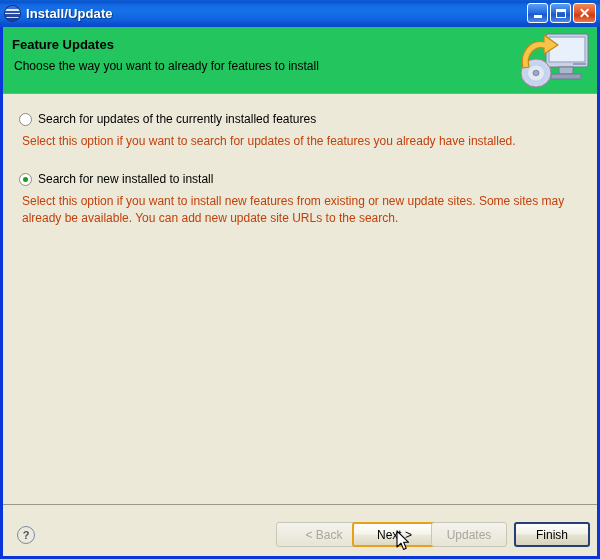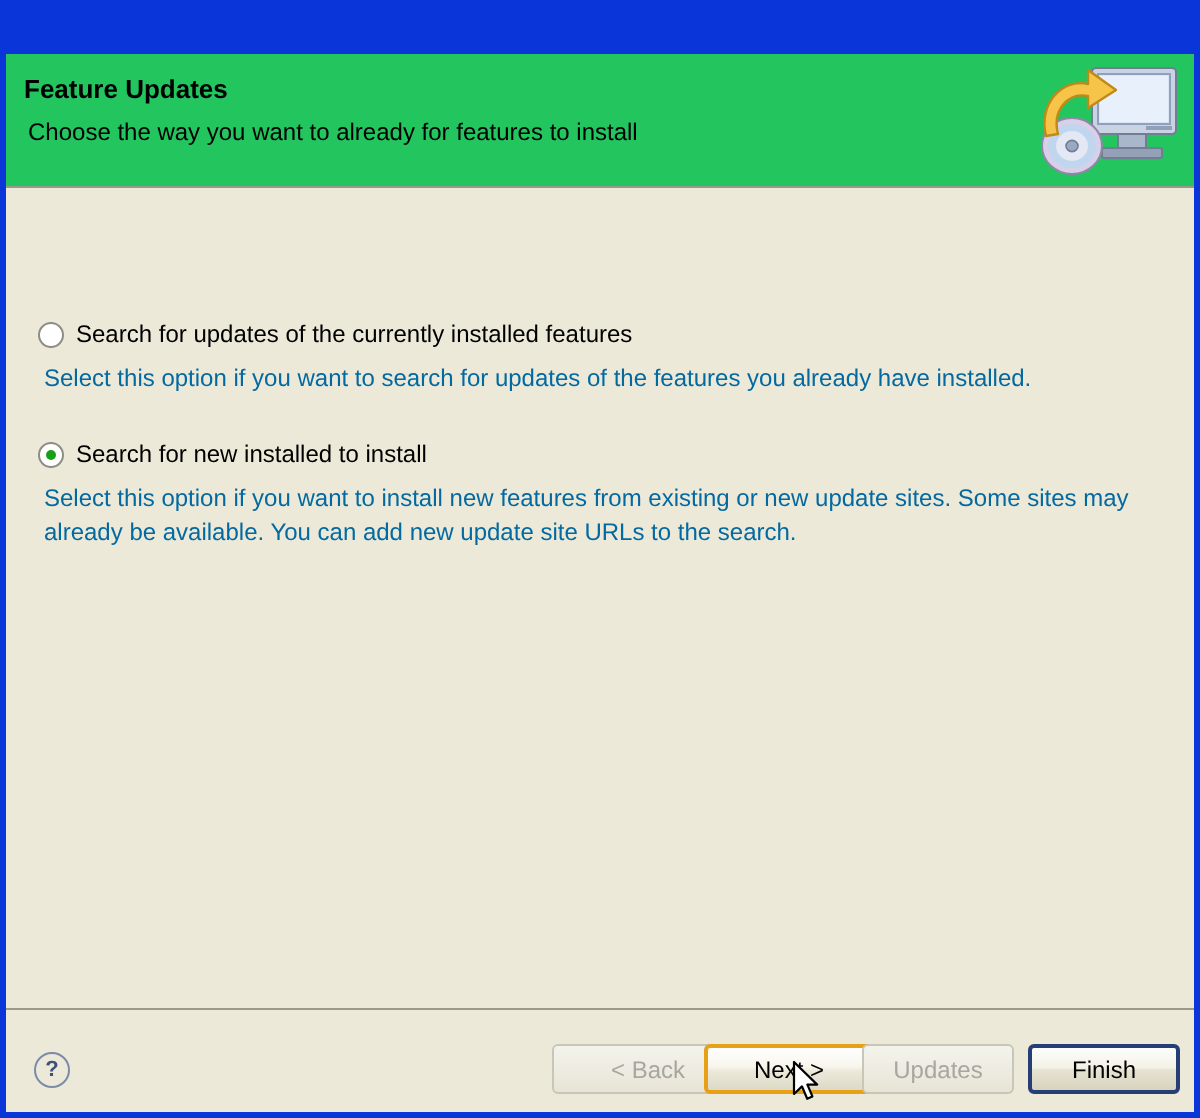--- a/index.html
+++ b/index.html
@@ -154,21 +154,20 @@
     background: #ece9d8;
   }
 
   .option {
     position: absolute;
     left: 16px;
   }
   .option-row {
     display: flex;
     align-items: center;
-    margin-top: 48px;
   }
   .radio {
     width: 13px; height: 13px;
     border-radius: 50%;
     background: #ffffff;
     border: 1px solid #8d8d84;
     box-sizing: border-box;
     margin-right: 6px;
     margin-top: 1px;
     position: relative;
@@ -182,21 +181,21 @@
     border-radius: 50%;
     background: #17a017;
   }
   .option-label {
     font-size: 12px;
     color: #000000;
     line-height: 14px;
   }
   .option-desc {
     font-size: 12px;
-    color: #0369a1;
+    color: #c2410c;
     line-height: 17px;
     margin-top: 7px;
     margin-left: 3px;
     width: 555px;
   }
 
   
   .footer-sep {
     position: absolute;
     left: 3px; top: 504px;
@@ -267,20 +266,38 @@
     width: 14px;
     height: 22px;
     pointer-events: none;
   }
 </style>
 </head>
 <body>
 
 <div class="window">
 
+  <div class="titlebar">
+    <span class="title-icon">
+      <span class="globe"></span>
+    </span>
+    <span class="title-text">Install/Update</span>
+
+    <div class="title-buttons">
+      <div class="tbtn min">
+        <span class="glyph"></span>
+      </div>
+      <div class="tbtn max">
+        <span class="glyph"></span>
+      </div>
+      <div class="tbtn close">
+        <span class="glyph">✕</span>
+      </div>
+    </div>
+  </div>
 
   <div class="header">
     <div class="header-title">Feature Updates</div>
     <div class="header-sub">Choose the way you want to already for features to install</div>
 
     <svg class="header-art" viewBox="0 0 78 60">
 
       <rect x="33" y="4" width="42" height="33" rx="2" fill="#c9d3e4" stroke="#6f7d95" stroke-width="1"></rect>
       <rect x="36" y="7" width="36" height="25" fill="#dbe6f5" stroke="#8fa0bb" stroke-width="1"></rect>
       <rect x="37" y="8" width="34" height="23" fill="#e8f0fb"></rect>

